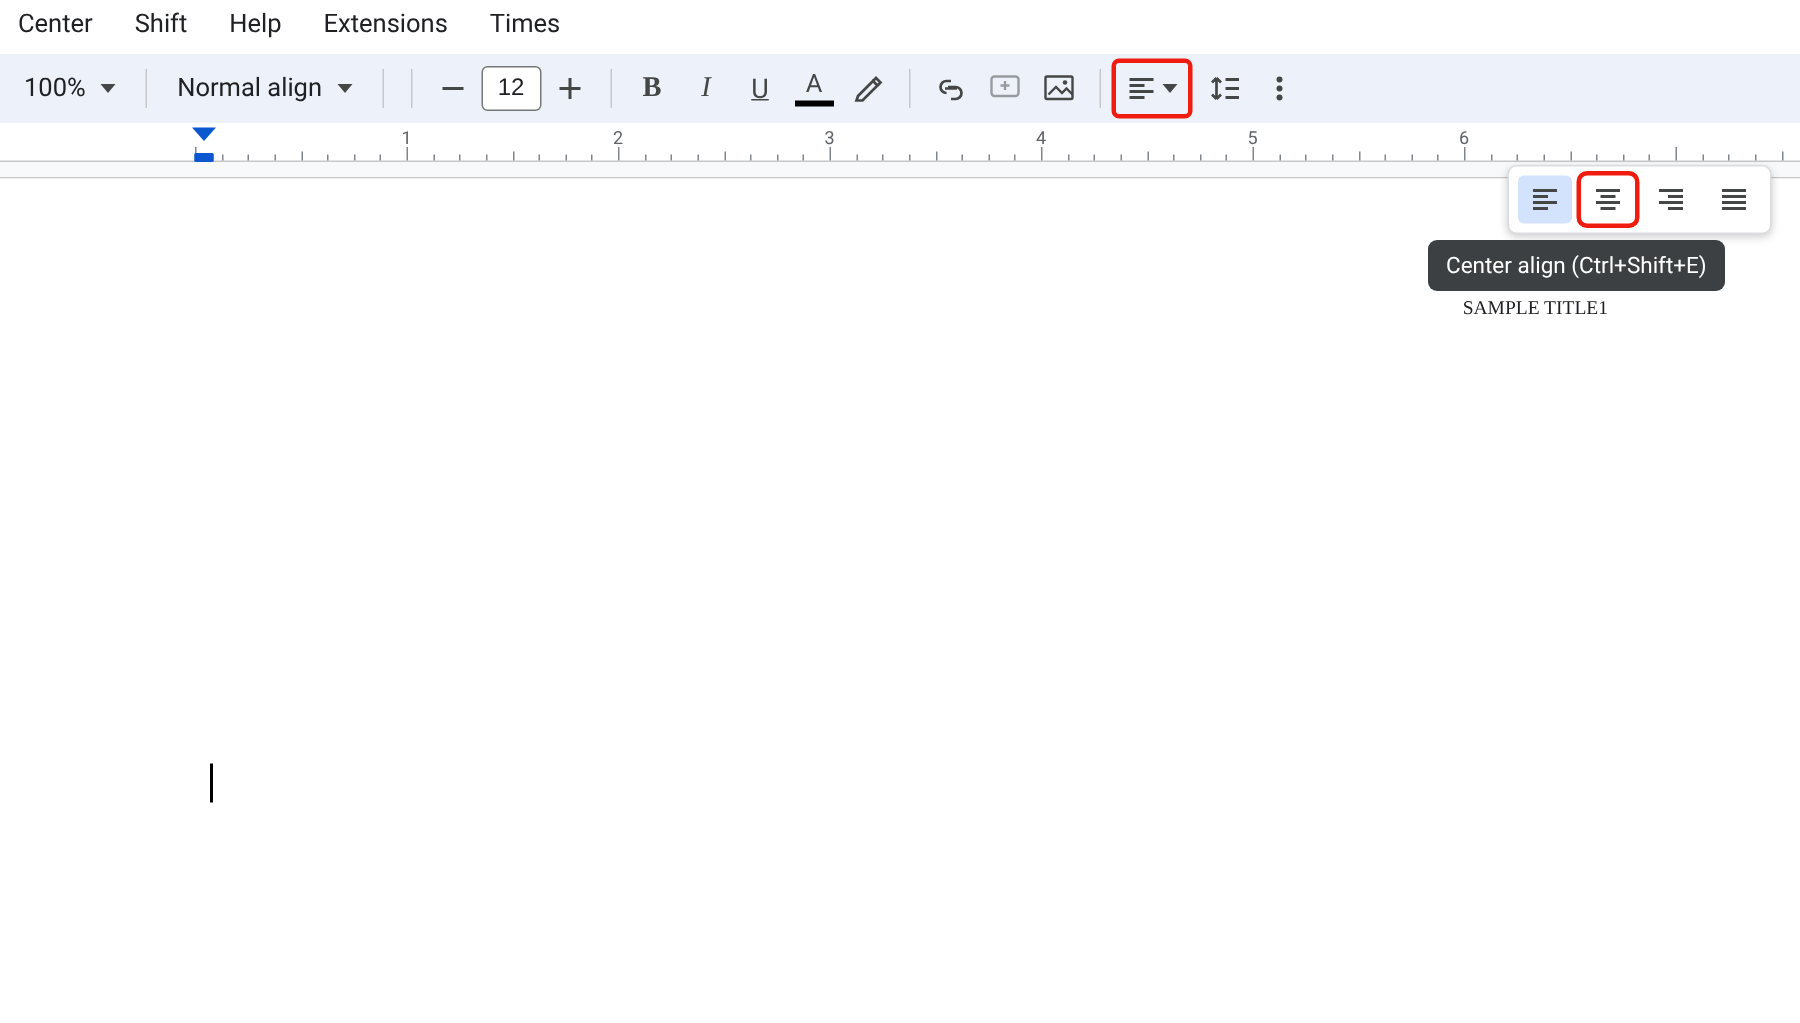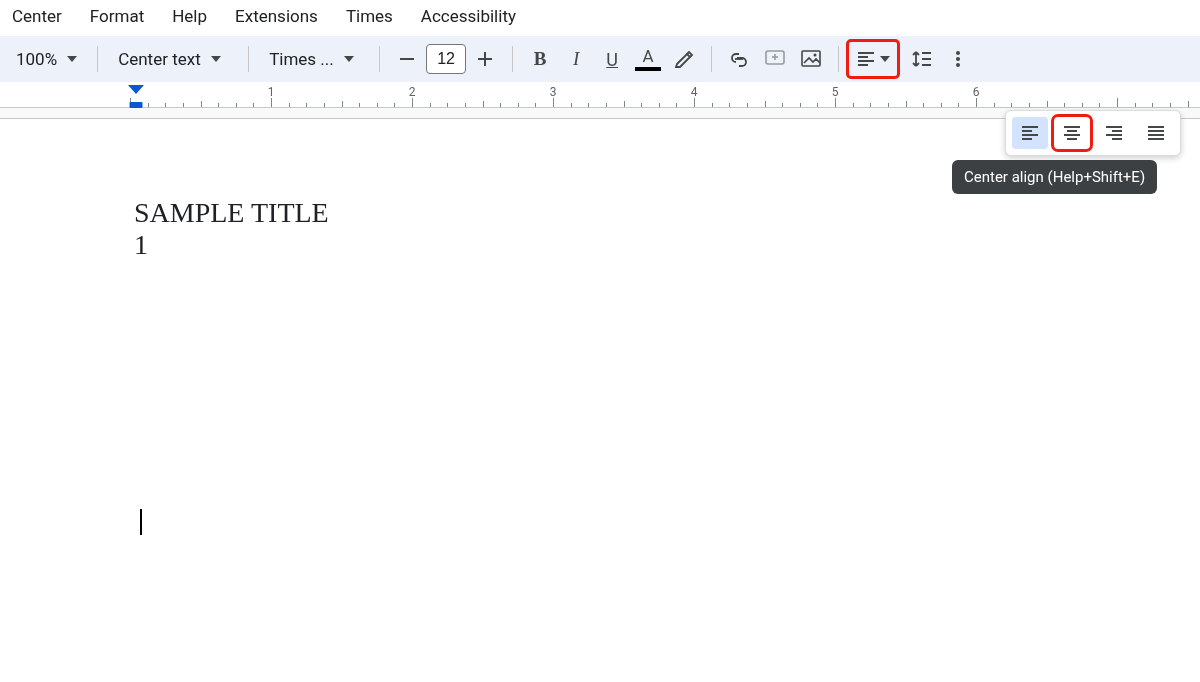--- a/index.html
+++ b/index.html
@@ -216,63 +216,57 @@
       background: #fff;
     }
     .page-content {
       position: absolute;
       left: 134px;
       right: 110px;
       top: 78px;
     }
     .doc-header {
       display: flex;
-      justify-content: space-between;
+      justify-content: flex-end;
       font-family: "Times New Roman", Times, serif;
-      font-size: 28px;
+      font-size: 13px;
       color: #202124;
-      flex-direction: column;
     }
     .cursor {
       position: absolute;
       left: 140px;
       top: 390px;
       width: 2px;
       height: 26px;
       background: #000;
     }
   </style>
 </head>
 <body>
 
 <div class="menu-bar">
   <div class="menu-item">Center</div>
-  <div class="menu-item">Format</div>
+  <div class="menu-item">Shift</div>
   <div class="menu-item">Help</div>
   <div class="menu-item">Extensions</div>
   <div class="menu-item">Times</div>
-  <div class="menu-item">Accessibility</div>
 </div>
 
 <div class="toolbar-wrap">
   <div class="toolbar">
     <div class="dd">
       <span>100%</span>
       <span class="caret"></span>
     </div>
     <div class="tool-sep"></div>
     <div class="dd" style="min-width:130px">
-      <span>Center text</span>
+      <span>Normal align</span>
       <span class="caret"></span>
     </div>
     <div class="tool-sep"></div>
-    <div class="dd" style="min-width:110px">
-      <span>Times ...</span>
-      <span class="caret"></span>
-    </div>
     <div class="tool-sep"></div>
     <div class="btn">
       <svg width="16" height="16">
           <line x1="1" y1="8" x2="15" y2="8" stroke="#444746" stroke-width="2"></line>
         </svg>
     </div>
     <input class="font-input" value="12" style="">
     <div class="btn">
       <svg width="16" height="16">
           <line x1="1" y1="8" x2="15" y2="8" stroke="#444746" stroke-width="2"></line>
@@ -452,21 +446,21 @@
   <div class="align-opt">
     <svg width="20" height="20">
       <line x1="2" y1="4" x2="18" y2="4" stroke="#444746" stroke-width="2"></line>
       <line x1="2" y1="8" x2="18" y2="8" stroke="#444746" stroke-width="2"></line>
       <line x1="2" y1="12" x2="18" y2="12" stroke="#444746" stroke-width="2"></line>
       <line x1="2" y1="16" x2="18" y2="16" stroke="#444746" stroke-width="2"></line>
     </svg>
   </div>
 </div>
 
-<div class="tooltip">Center align (Help+Shift+E)</div>
+<div class="tooltip">Center align (Ctrl+Shift+E)</div>
 
 <div class="canvas">
   <div class="page-edge"></div>
   <div class="page">
     <div class="page-content">
       <div class="doc-header">
         <span>SAMPLE TITLE</span>
         <span style="margin-right:18px">1</span>
       </div>
     </div>

